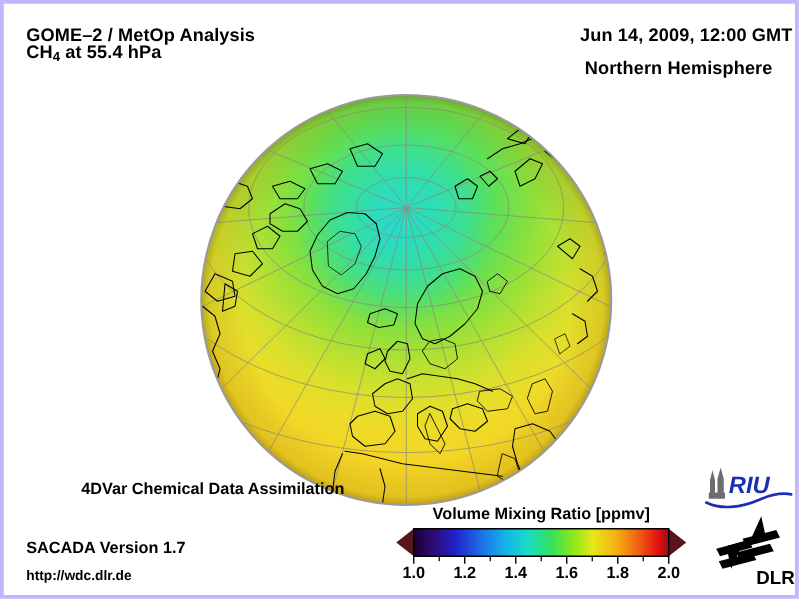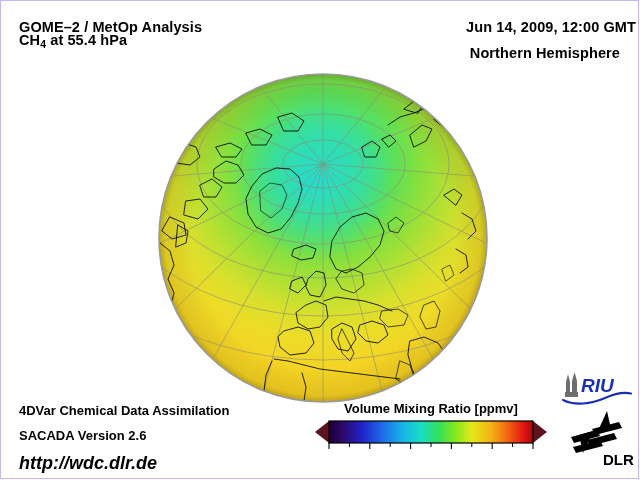--- a/index.html
+++ b/index.html
@@ -14,21 +14,21 @@
     overflow: hidden;
     font-family: "Liberation Sans", sans-serif;
     -webkit-font-smoothing: antialiased;
   }
 
   #frame {
     position: absolute;
     left: 0; top: 0;
     width: 639px;
     height: 479px;
-    border: 1px solid #c4b5fd;
+    border: 3px solid #c4b5fd;
     box-sizing: border-box;
     background: #ffffff;
   }
 
   
   .hdr {
     position: absolute;
     font-weight: bold;
     font-size: 14.5px;
     color: #000000;
@@ -58,23 +58,23 @@
 
   
   .foot {
     position: absolute;
     left: 18px;
     font-weight: bold;
     font-size: 13px;
     color: #000000;
     white-space: nowrap;
   }
-  #foot1 { top: 402px; }
+  #foot1 { top: 380px; margin-left: 44px; }
   #foot2 { top: 427px; }
-  #foot3 { top: 452px; font-size: 18px; font-style: italic; }
+  #foot3 { top: 452px; font-size: 11px; }
 
   
   #cb-block {
     position: absolute;
     left: 312px;
     top: 400px;
     width: 236px;
     height: 70px;
   }
   #cb-title {
@@ -284,21 +284,21 @@
 
         <path d="M16,76 L28,70 L40,74 L44,84 L34,92 L20,90 Z"></path>
         <path d="M2,92 L12,88 L18,96 L10,104 L2,100 Z"></path>
       </g>
 
       <circle cx="167" cy="165" r="164" fill="none" stroke="#9a9a9a" stroke-width="1.6"></circle>
     </svg>
   </div>
 
   <div class="foot" id="foot1">4DVar Chemical Data Assimilation</div>
-  <div class="foot" id="foot2">SACADA Version 2.6</div>
+  <div class="foot" id="foot2">SACADA Version 1.7</div>
   <div class="foot" id="foot3">http://wdc.dlr.de</div>
 
   <div id="cb-block">
     <div id="cb-title">Volume Mixing Ratio [ppmv]</div>
 
     <svg id="cb-svg" viewBox="0 0 236 30" xmlns="http://www.w3.org/2000/svg">
       <defs>
         <linearGradient id="cbGrad" x1="0" y1="0" x2="1" y2="0">
             <stop offset="0" stop-color="#1a0033"></stop>
             <stop offset="0.07" stop-color="#2e0a6e"></stop>
@@ -330,20 +330,28 @@
           <line x1="179.20000000000002" x2="179.20000000000002" y1="23" y2="29"></line>
           <line x1="220" x2="220" y1="23" y2="29"></line>
           <line x1="36.40000000000002" x2="36.40000000000002" y1="23" y2="27" stroke-width="1"></line>
           <line x1="77.19999999999996" x2="77.19999999999996" y1="23" y2="27" stroke-width="1"></line>
           <line x1="118" x2="118" y1="23" y2="27" stroke-width="1"></line>
           <line x1="158.80000000000004" x2="158.80000000000004" y1="23" y2="27" stroke-width="1"></line>
           <line x1="199.6" x2="199.6" y1="23" y2="27" stroke-width="1"></line>
         </g>
     </svg>
 
+    <div id="cb-labels">
+        <div class="cb-lab" style="left: 16px;">1.0</div>
+        <div class="cb-lab" style="left: 56.8px;">1.2</div>
+        <div class="cb-lab" style="left: 97.6px;">1.4</div>
+        <div class="cb-lab" style="left: 138.4px;">1.6</div>
+        <div class="cb-lab" style="left: 179.2px;">1.8</div>
+        <div class="cb-lab" style="left: 220px;">2.0</div>
+      </div>
   </div>
 
   <svg id="riu-logo" viewBox="0 0 72 36" xmlns="http://www.w3.org/2000/svg">
 
     <g fill="#6e6e6e">
       <path d="M5,26 L5,12 L7,4 L9,12 L9,26 Z"></path>
       <path d="M11,26 L11,11 L13.5,2 L16,11 L16,26 Z"></path>
       <rect x="4" y="22" width="13" height="5"></rect>
     </g>
     <text x="20" y="22" font-family="Liberation Sans, sans-serif" font-size="19" font-weight="bold" font-style="italic" fill="#1a2fb4">RIU</text>

